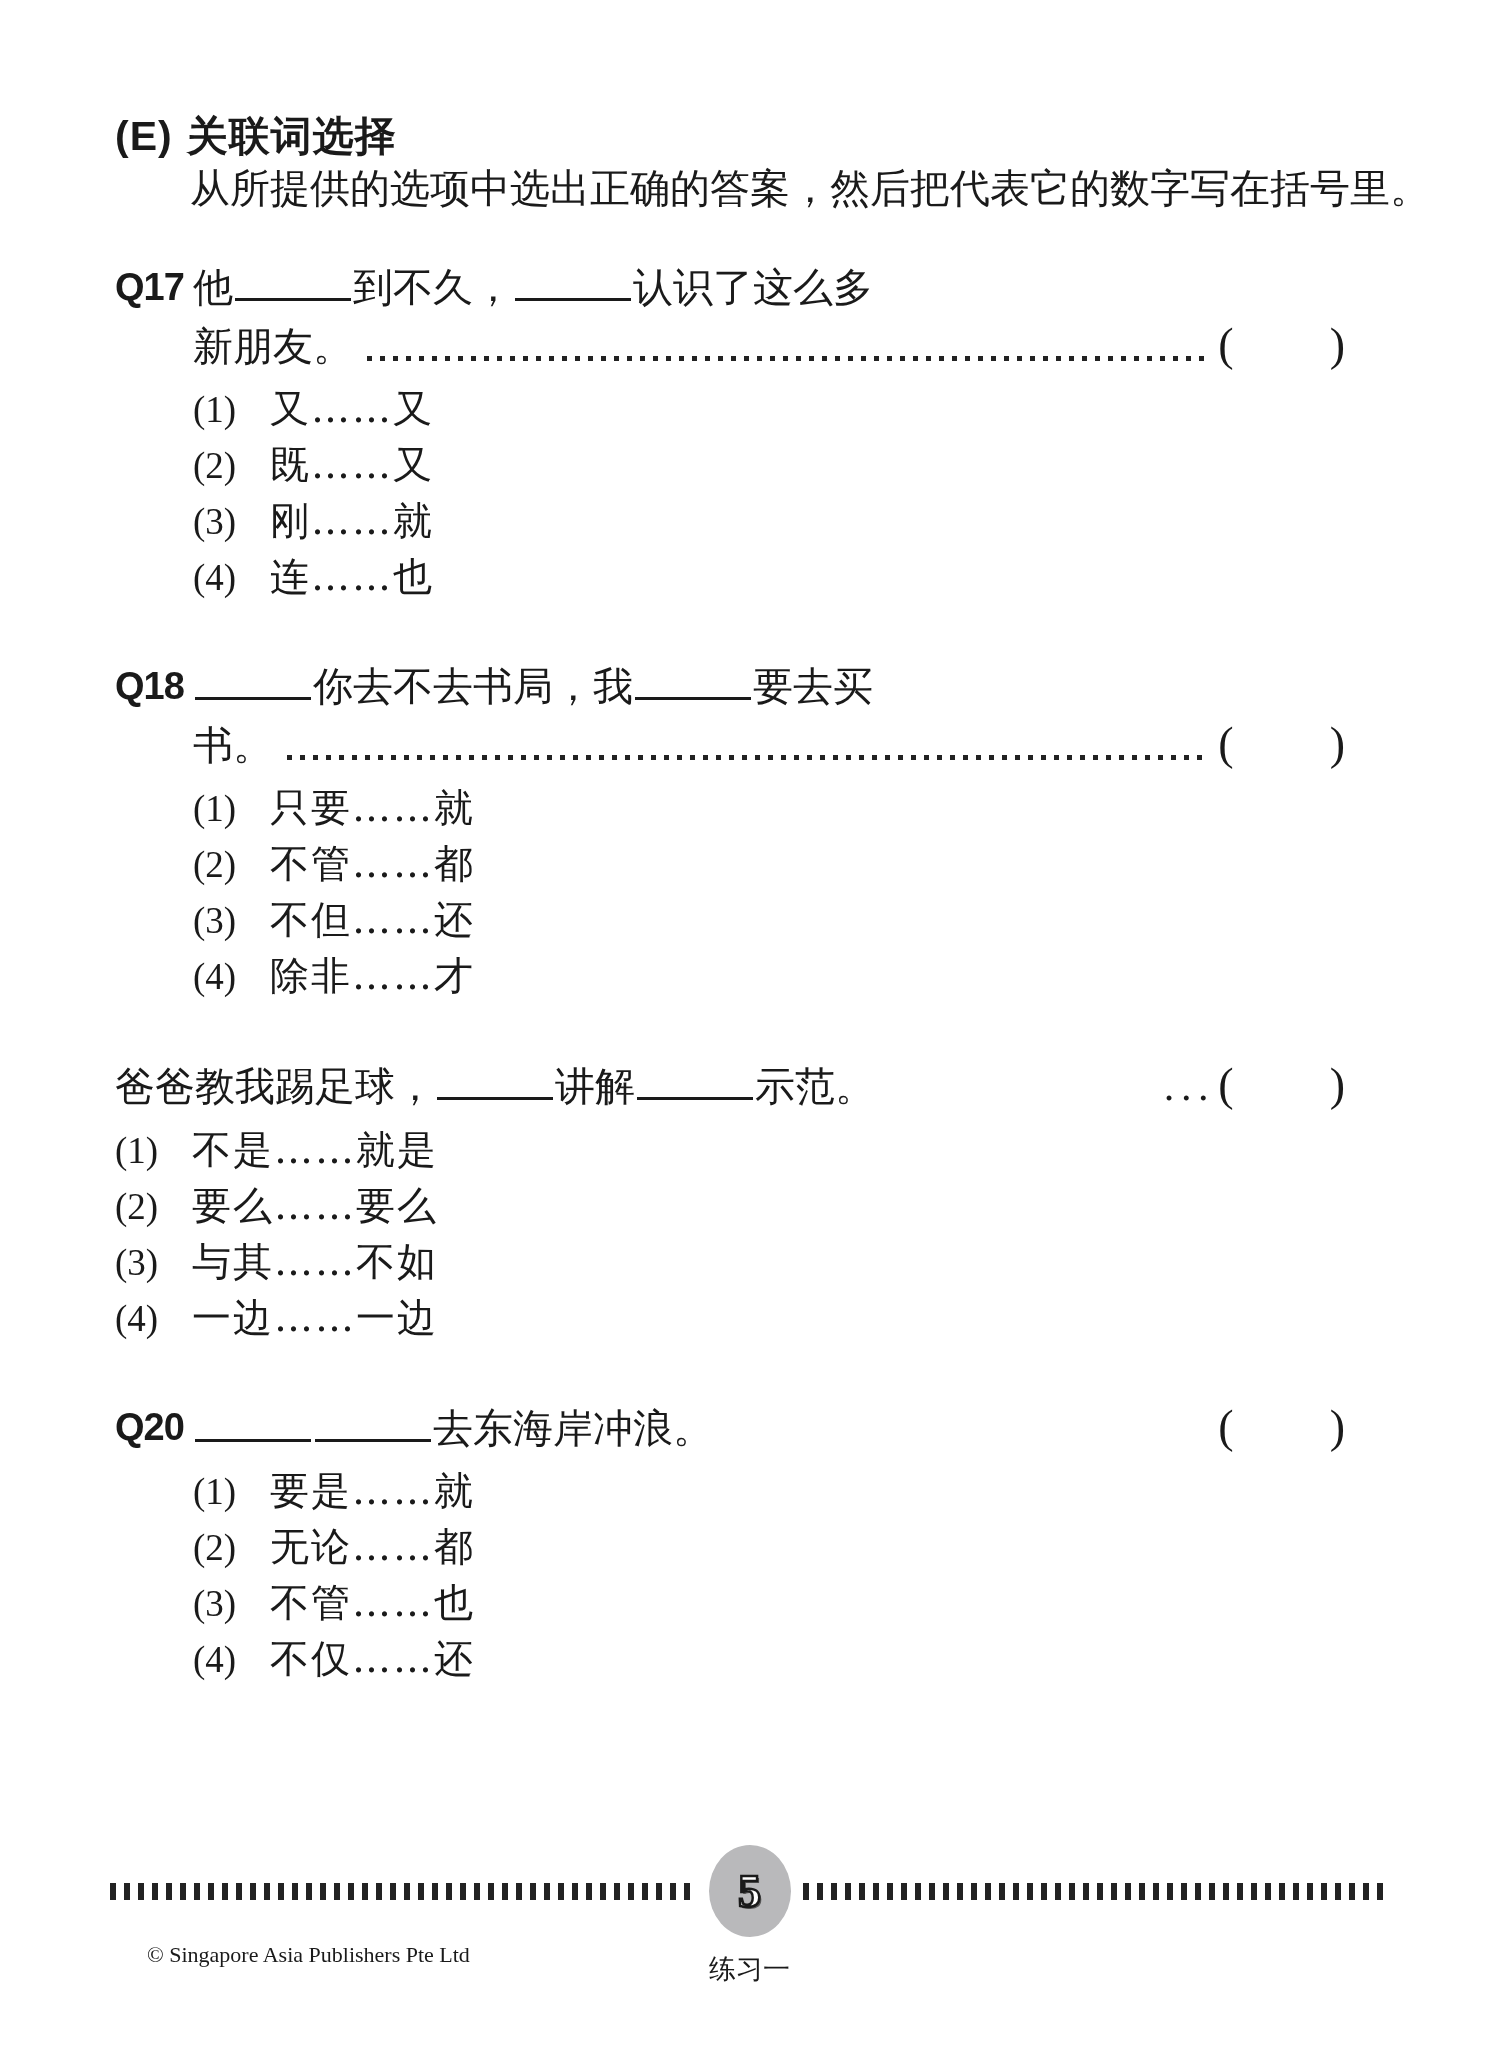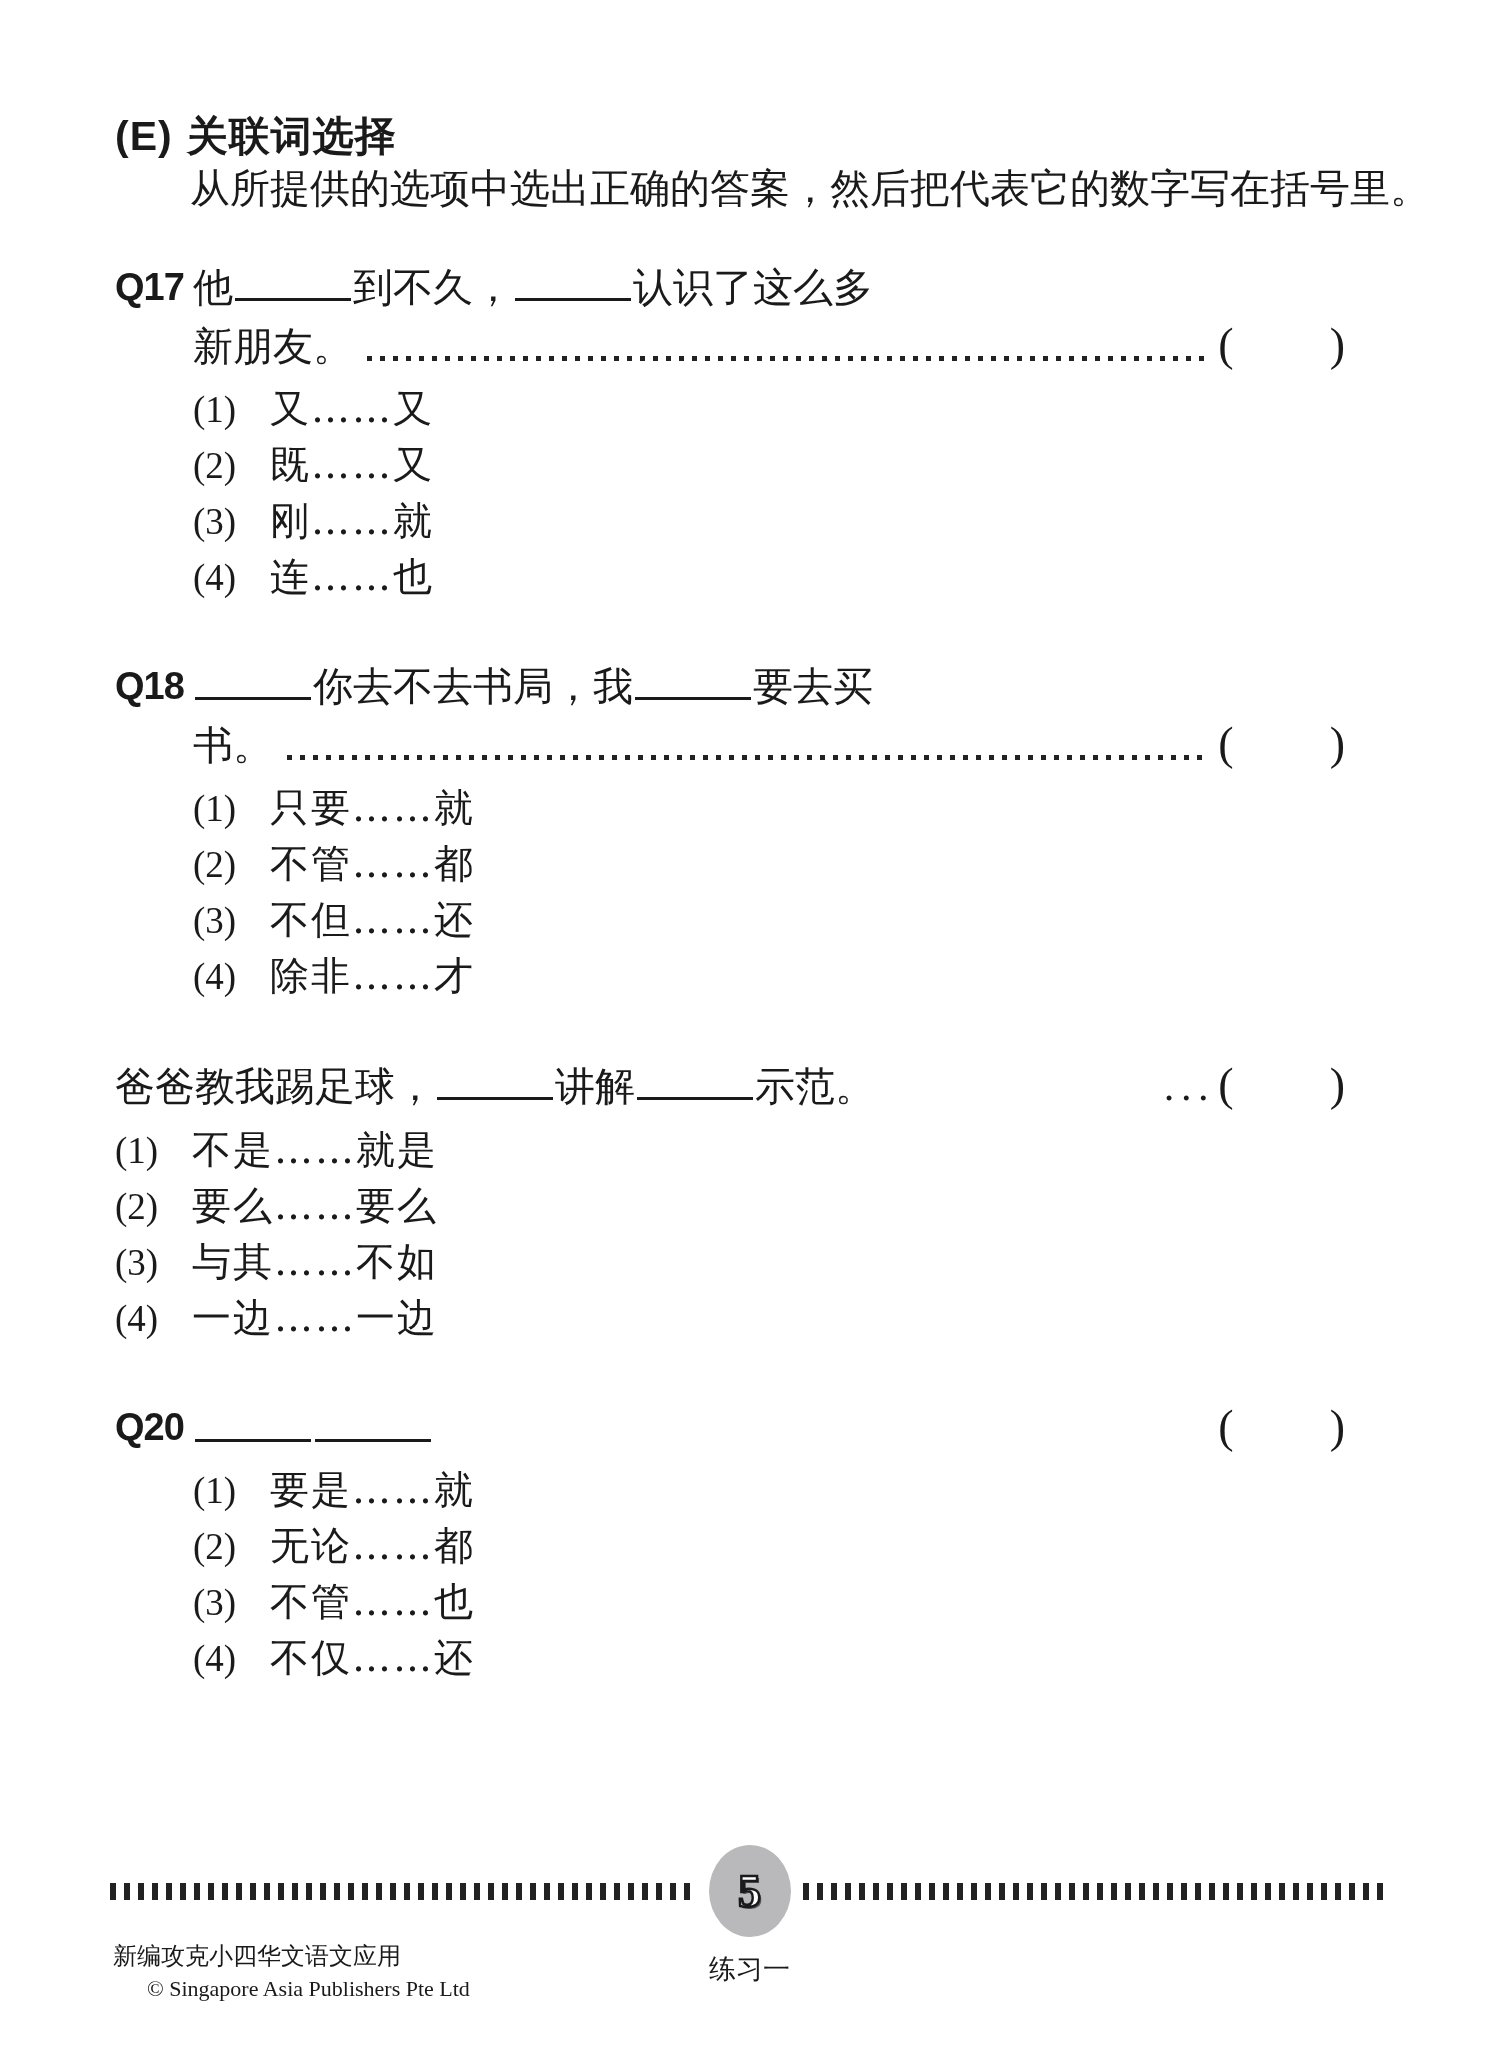--- a/index.html
+++ b/index.html
@@ -296,20 +296,21 @@
             </div>
           </div>
         </div>
       </div>
       <div class="question">
         <div class="qnum">Q20</div>
         <div class="qbody">
           <div class="qline">
             <span class="blank"></span>
             <span class="blank"></span>
+            <span class="qtext">去东海岸冲浪。</span>
             <span class="spacer"></span>
             <span class="bracket-group">
               <span class="paren">(</span>
               <span class="paren-gap"></span>
               <span class="paren">)</span>
             </span>
           </div>
           <div class="options">
             <div class="option">
               <span class="opt-num">(1)</span>
@@ -335,20 +336,19 @@
   <div class="footer">
     <div class="rule-row">
       <span class="rule-seg"></span>
       <span class="page-badge">
         <span class="page-num">5</span>
       </span>
       <span class="rule-seg"></span>
     </div>
     <div class="footer-bottom">
       <div class="credits">
-        <div class="book-title">新编攻克小四华文语文应用</div>
         <div class="copyright">© Singapore Asia Publishers Pte Ltd</div>
       </div>
       <div class="exercise-label">练习一</div>
     </div>
   </div>
 
 </div>
 
 </body></html>

